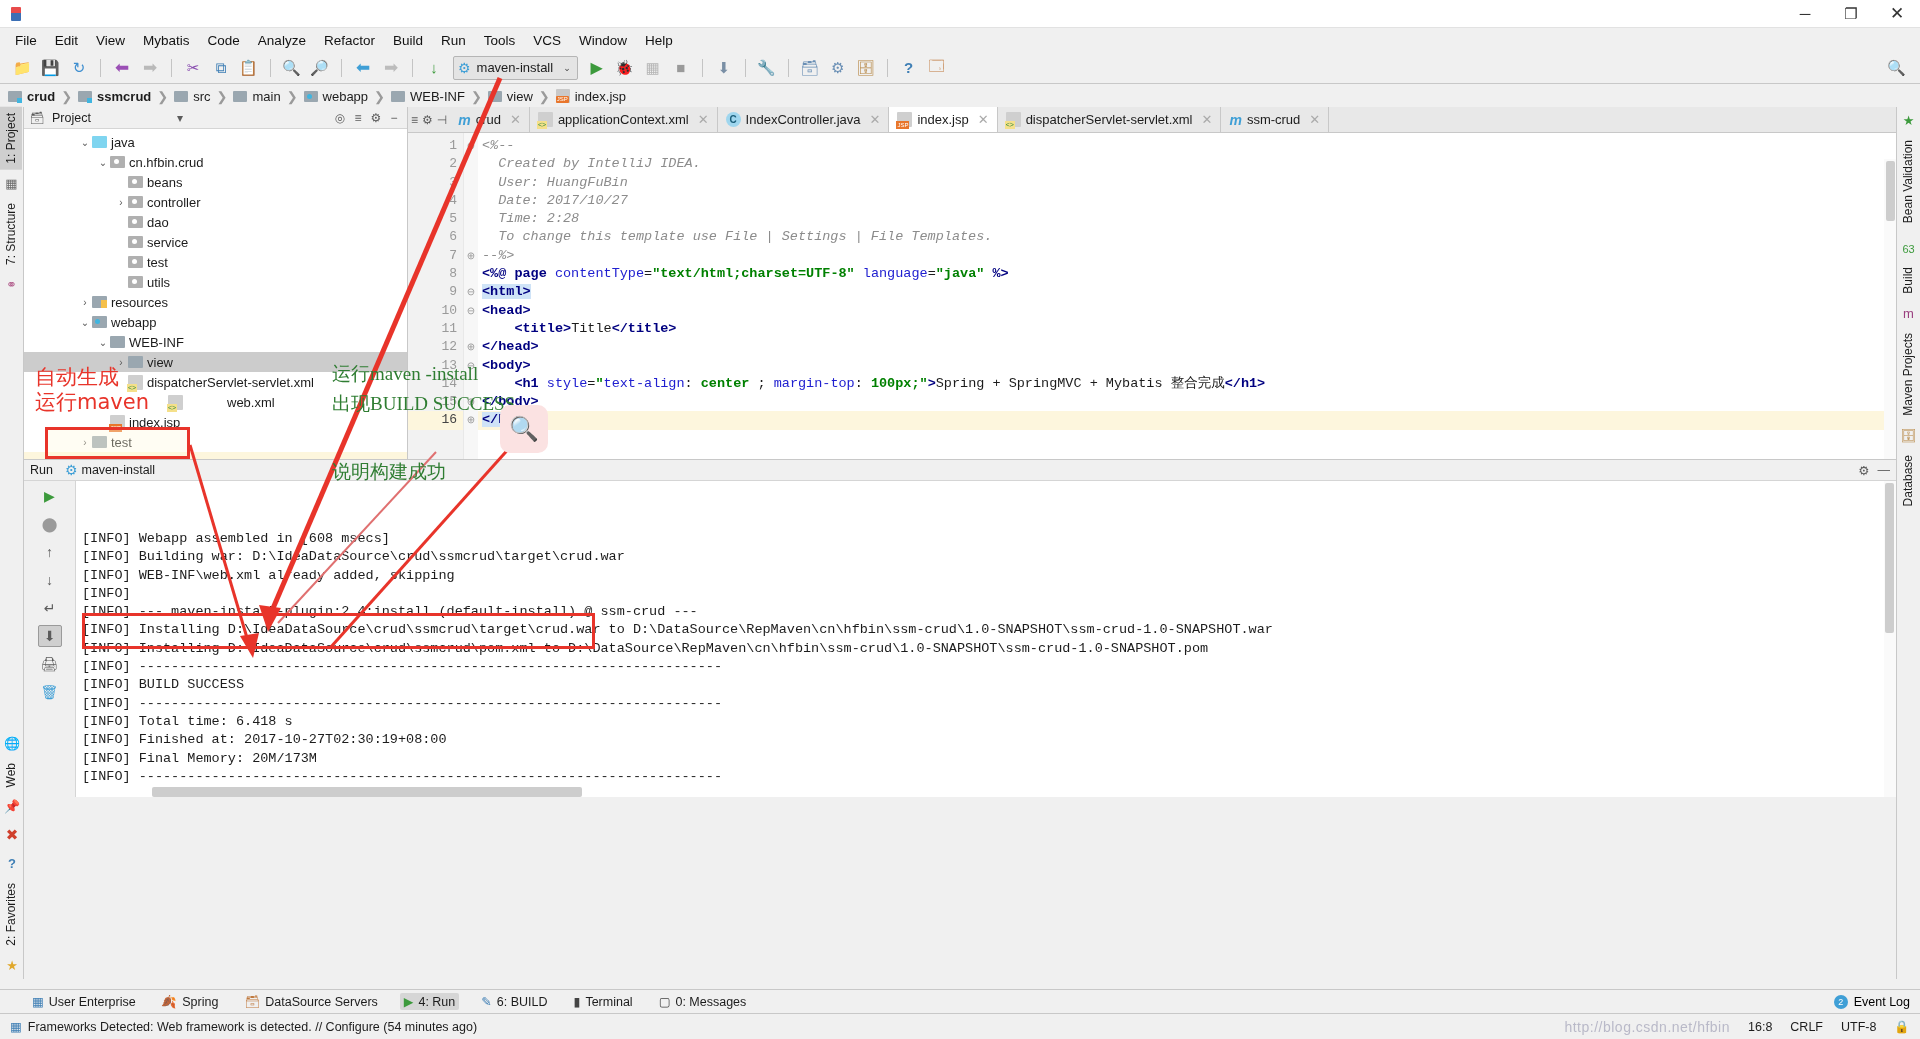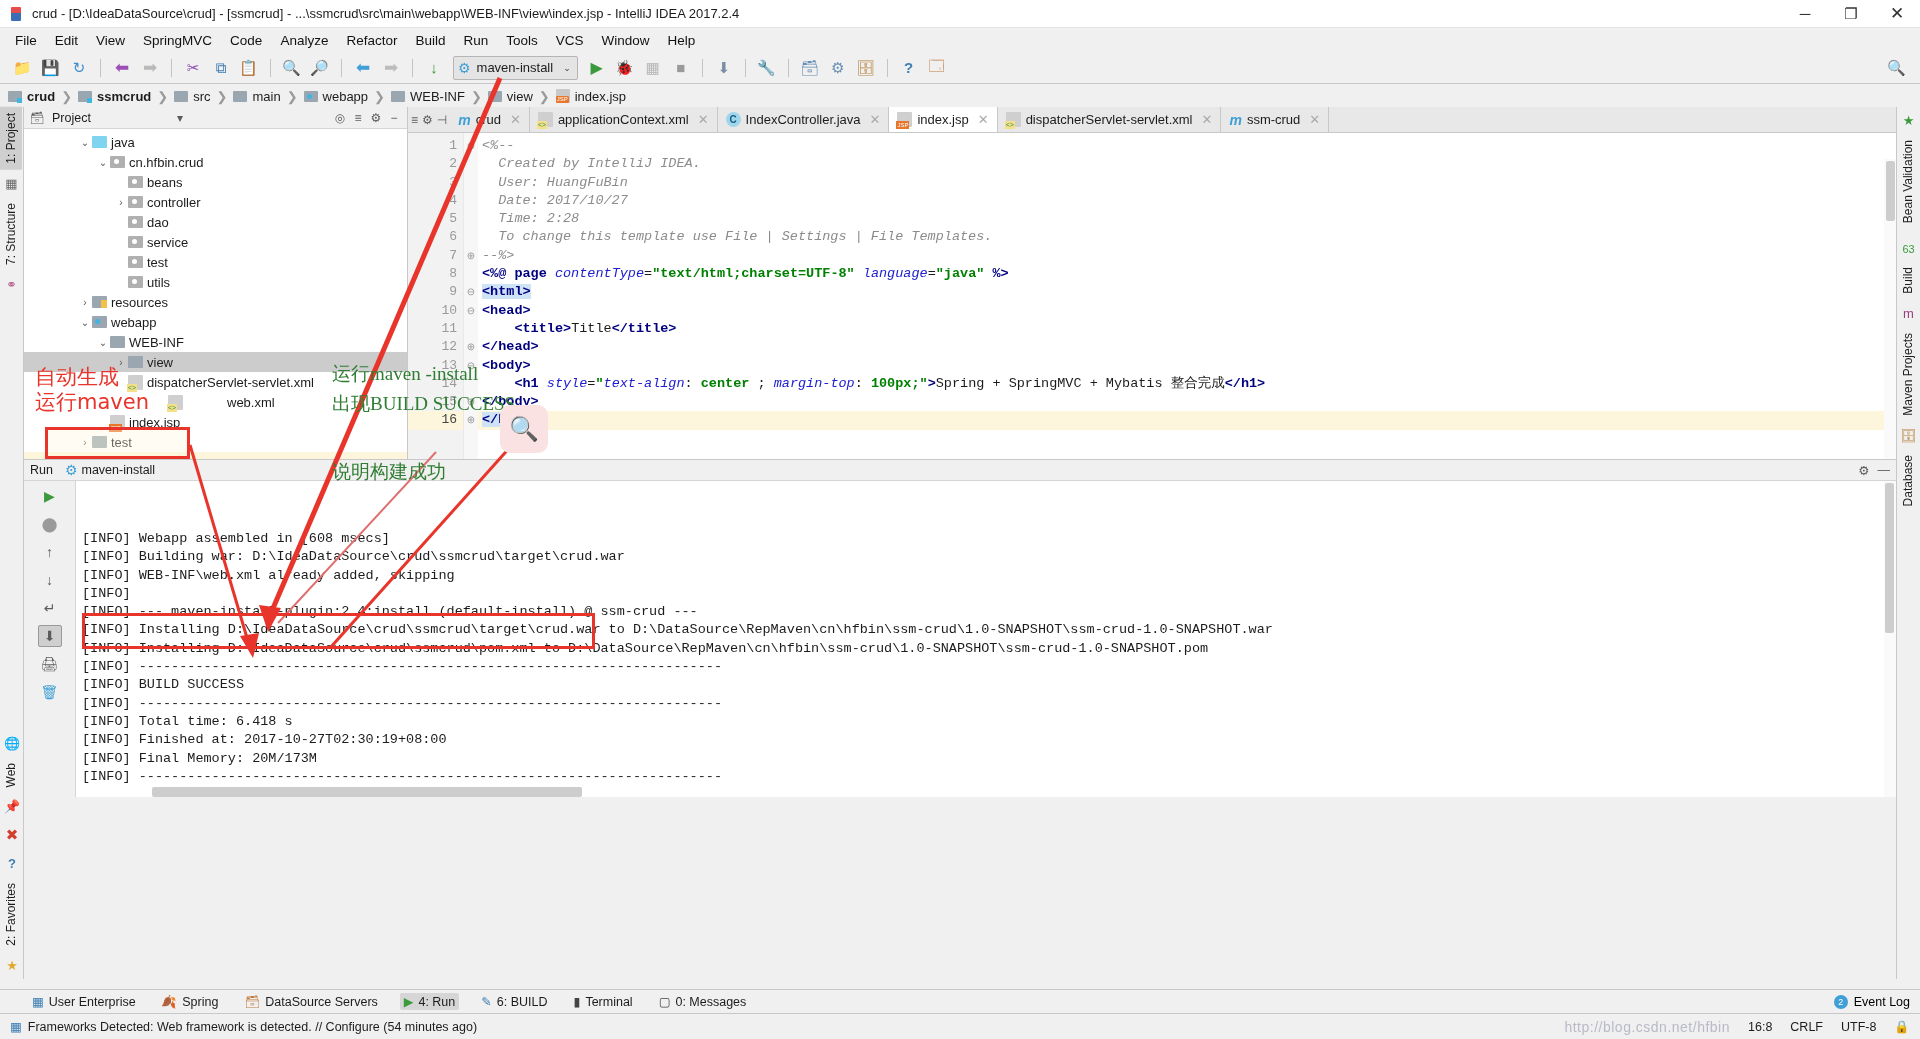--- a/index.html
+++ b/index.html
@@ -192,21 +192,21 @@
   .fline { height: 18.3px; line-height: 18.3px; }
   .code {
     flex: 1; font-family: "Liberation Mono", monospace; font-size: 13.5px;
     padding-top: 4px; white-space: pre; overflow: hidden; position: relative;
   }
   .cline { height: 18.3px; line-height: 18.3px; padding-left: 4px; }
   .cline.cur { background: #fdf6dd; }
   .cm { color: #8c8c8c; font-style: italic; }
   .kw { color: #000080; font-weight: bold; }
   .tg { color: #000080; font-weight: bold; background: #cfe3f7; }
-  .at { color: #2020d0; font-style: italic; }
+  .at { color: #2020d0; }
   .st { color: #008000; font-weight: bold; }
   .pl { color: #1c1c1c; }
   .cursor {
     display: inline-block; width: 1px; height: 14px; background: #000;
     vertical-align: -2px;
   }
   .scroll-right {
     position: absolute; right: 0; top: 26px; width: 12px; bottom: 0; background: #fafafa;
   }
   .scroll-thumb { position: absolute; right: 1px; top: 2px; width: 9px; height: 60px; background: #cdcdcd; border-radius: 2px;}
@@ -274,33 +274,32 @@
 </style>
 </head>
 <body>
 
 <div id="app">
 
   <div class="titlebar">
     <span class="title-icon">
         <i></i>
       </span>
-    <span class="title-text">crud - [D:\IdeaDataSource\crud] - [ssmcrud] - ...\ssmcrud\src\main\webapp\WEB-INF\view\index.jsp - IntelliJ IDEA 2017.2.4</span>
     <div class="win-btns">
       <div class="win-btn">─</div>
       <div class="win-btn">❐</div>
       <div class="win-btn close">✕</div>
     </div>
   </div>
 
   <div class="menubar">
     <div class="menu-item">File</div>
     <div class="menu-item">Edit</div>
     <div class="menu-item">View</div>
-    <div class="menu-item">SpringMVC</div>
+    <div class="menu-item">Mybatis</div>
     <div class="menu-item">Code</div>
     <div class="menu-item">Analyze</div>
     <div class="menu-item">Refactor</div>
     <div class="menu-item">Build</div>
     <div class="menu-item">Run</div>
     <div class="menu-item">Tools</div>
     <div class="menu-item">VCS</div>
     <div class="menu-item">Window</div>
     <div class="menu-item">Help</div>
   </div>

